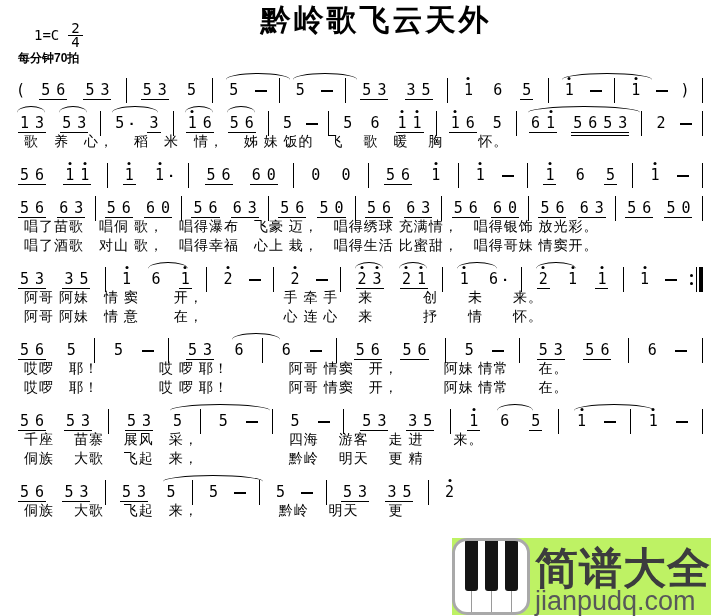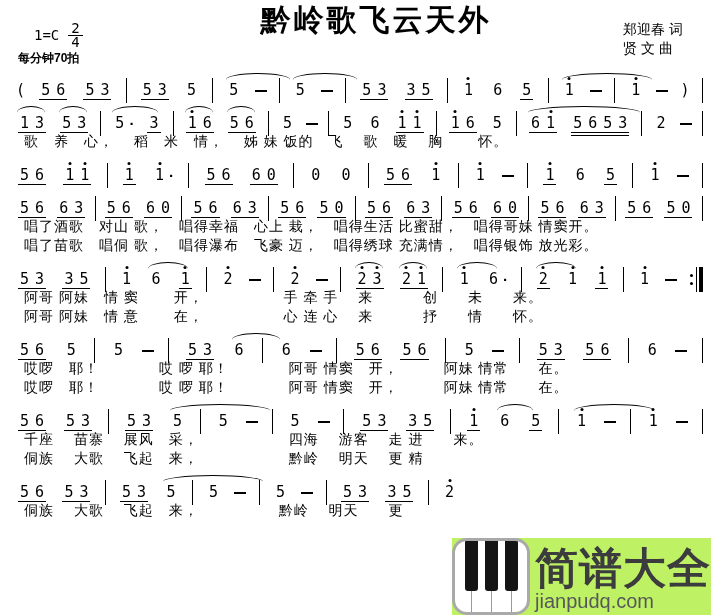--- a/index.html
+++ b/index.html
@@ -41,37 +41,33 @@
   .rthick{width:4px;height:25px;background:#000;}
   .lyric-row{font-size:14px;line-height:19px;white-space:pre;padding-left:8px;letter-spacing:1px;}
   
   #watermark{position:absolute;right:2px;bottom:1px;display:flex;align-items:flex-end;background:#bef264;}
   .piano{position:relative;width:72px;height:71px;background:#fff;border:3px solid #a9a9a9;
          border-radius:15px;overflow:hidden;margin-right:5px;flex:0 0 auto;}
   .bk{position:absolute;top:0;width:13px;height:50px;background:#141414;border-radius:0 0 3px 3px;}
   .ws{position:absolute;top:50px;bottom:0;width:1px;background:#9a9a9a;}
   .wm-text{display:flex;flex-direction:column;align-items:flex-start;}
   .wm-cn{font-size:43px;line-height:40px;font-weight:bold;letter-spacing:1px;}
-  .wm-en{font-size:20px;line-height:27px;font-family:"Liberation Sans",sans-serif;}
+  .wm-en{font-size:27px;line-height:27px;font-family:"Liberation Sans",sans-serif;}
 </style>
 </head>
 <body>
 
 <div id="page">
 
   <div id="header">
     <div class="title">黔岭歌飞云天外</div>
     <div class="keysig">
       <span>1=C</span><span class="frac"><span class="num">2</span><span class="den">4</span></span>
     </div>
     <div class="tempo">每分钟70拍</div>
-    <div class="credits">
-      <div>郑迎春 词</div>
-      <div>贤  文  曲</div>
-    </div>
   </div>
 
   <div id="score">
       <div class="system">
         <div class="music-row">
           <span class="paren">(</span>
           <span class="ng u1">
             <span class="digit">5</span>
             <span class="digit">6</span>
           </span>
@@ -343,22 +339,22 @@
           <span class="ng u1">
             <span class="digit">5</span>
             <span class="digit">6</span>
           </span>
           <span class="ng u1">
             <span class="digit">5</span>
             <span class="digit">0</span>
           </span>
           <span class="bar"></span>
         </div>
+        <div class="lyric-row">唱了苗歌　唱侗 歌，　唱得瀑布　飞豪 迈，　唱得绣球 充满情，　唱得银饰 放光彩。</div>
         <div class="lyric-row">唱了酒歌　对山 歌，　唱得幸福　心上 栽，　唱得生活 比蜜甜，　唱得哥妹 情窦开。</div>
-        <div class="lyric-row">唱了苗歌　唱侗 歌，　唱得瀑布　飞豪 迈，　唱得绣球 充满情，　唱得银饰 放光彩。</div>
       </div>
       <div class="system">
         <div class="music-row">
           <span class="ng u1">
             <span class="digit">5</span>
             <span class="digit">3</span>
           </span>
           <span class="ng u1">
             <span class="digit">3</span>
             <span class="digit">5</span>

